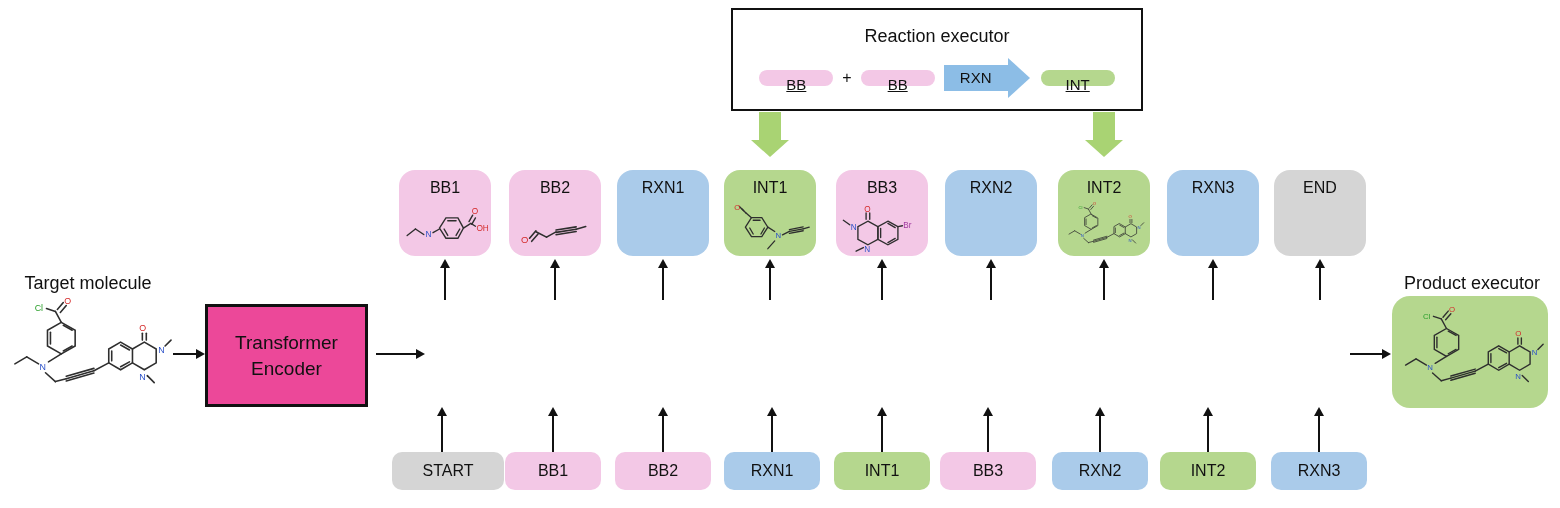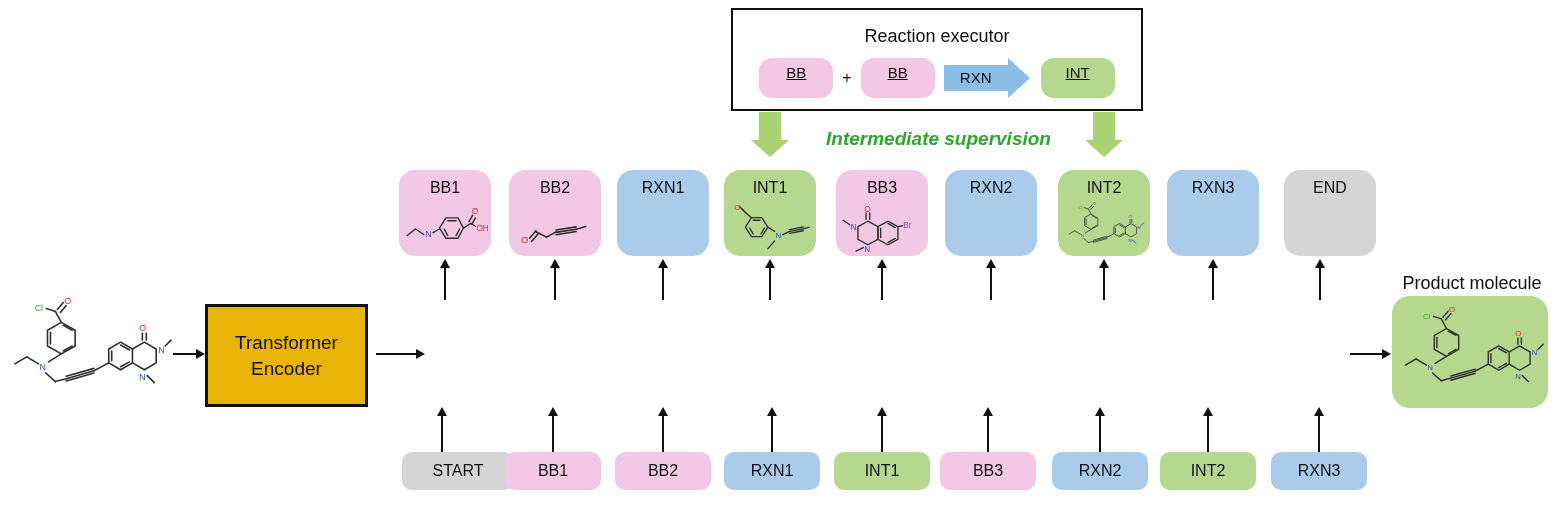--- a/index.html
+++ b/index.html
@@ -9,21 +9,21 @@
   html,body{margin:0;padding:0;background:#fff;}
   .canvas{position:relative;width:1560px;height:508px;background:#fff;overflow:hidden;
           font-family:"Liberation Sans",sans-serif;color:var(--ink);}
   *{box-sizing:border-box;}
 
   
   .executor{position:absolute;left:731px;top:8px;width:412px;height:103px;
             border:2.5px solid #111;background:#fff;padding-top:16px;}
   .executor-title{text-align:center;font-size:18px;}
   .executor-row{display:flex;align-items:center;justify-content:center;gap:9px;margin-top:11px;}
-  .pill{display:inline-block;width:74px;height:40px;border-radius:13px;
+  .pill{display:inline-block;width:74px;height:16px;border-radius:13px;
         text-align:center;line-height:30px;font-size:15px;text-decoration:underline;}
   .pill.pink{background:var(--pink);} .pill.green{background:var(--green);}
   .plus{font-size:16px;}
   .rxn-arrow{position:relative;width:88px;height:40px;flex:0 0 auto;}
   .rxn-shaft{position:absolute;left:0;top:7px;width:64px;height:26px;background:#8cbde6;
              text-align:center;line-height:26px;font-size:15px;}
   .rxn-head{position:absolute;left:64px;top:0;width:0;height:0;
             border-top:20px solid transparent;border-bottom:20px solid transparent;
             border-left:22px solid #8cbde6;}
 
@@ -36,38 +36,38 @@
     font-size:19px;font-style:italic;font-weight:bold;color:var(--supervision_green);}
 
   
   .tok-out{position:absolute;top:170px;width:92px;height:86px;border-radius:16px;
            display:flex;flex-direction:column;align-items:center;}
   .tok-out .tok-label{margin-top:9px;font-size:16px;}
   .tok-out svg.mol{margin-top:auto;margin-bottom:3px;}
   .tok-in{position:absolute;top:452px;width:96px;height:38px;border-radius:10px;
           text-align:center;line-height:38px;font-size:16px;}
   .bg-pink{background:var(--pink);} .bg-blue{background:var(--blue);}
-  .bg-green{background:var(--green);} .bg-gray{background:var(--gray);margin-left:10px;}
+  .bg-green{background:var(--green);} .bg-gray{background:var(--gray);}
 
   
   .arrow-up{position:absolute;width:0;border-left:2.4px solid #111;}
   .arrow-up::before{content:"";position:absolute;top:-8px;left:-6.2px;width:0;height:0;
     border-left:5px solid transparent;border-right:5px solid transparent;
     border-bottom:9px solid #111;}
   .arrow-out{top:267px;height:33px;}
   .arrow-in{top:415px;height:37px;}
   .arrow-right{position:absolute;height:0;border-top:2.4px solid #111;}
   .arrow-right::after{content:"";position:absolute;right:-9px;top:-6.2px;width:0;height:0;
     border-top:5px solid transparent;border-bottom:5px solid transparent;
     border-left:9px solid #111;}
 
   
   .decoder{position:absolute;left:425px;top:300px;width:918px;height:108px;background:#fff;
            border:3px solid #111;display:flex;align-items:center;justify-content:center;font-size:19px;}
-  .encoder{position:absolute;left:205px;top:304px;width:163px;height:103px;background:#eab308;
+  .encoder{position:absolute;left:205px;top:304px;width:163px;height:103px;background:#ec4899;
            border:3px solid #111;display:flex;align-items:center;justify-content:center;
            text-align:center;font-size:19px;line-height:1.35;padding:0 22px;}
 
   
   .side-label{position:absolute;top:273px;text-align:center;font-size:18px;}
   .target-label{left:2px;width:172px;}
   .product-label{left:1384px;width:176px;}
   .target-mol{position:absolute;left:4px;top:294px;}
   .product-box{position:absolute;left:1392px;top:296px;width:156px;height:112px;
                border-radius:18px;background:var(--green);
@@ -131,21 +131,20 @@
       <span class="rxn-arrow">
         <span class="rxn-shaft">RXN</span>
         <span class="rxn-head"></span>
       </span>
       <span class="pill green">INT</span>
     </div>
   </div>
 
   <div class="green-arrow" style="left:759px"></div>
   <div class="green-arrow" style="left:1093px"></div>
-  <div class="supervision">Intermediate supervision</div>
 
   <div class="tok-out bg-pink" style="left:399px">
     <div class="tok-label">BB1</div>
     <svg class="mol" viewBox="0 0 90 52" width="86" height="48">
       <g stroke="#2e2e2e" stroke-width="1.5" fill="none" stroke-linecap="round">
         <line x1="4" y1="33" x2="13" y2="26"></line>
           <line x1="13" y1="26" x2="22" y2="32"></line>
         <line x1="32" y1="30" x2="39" y2="26"></line>
         <polygon points="39,25 46,14 59,14 65,25 59,36 46,36"></polygon>
         <line x1="48" y1="17" x2="57" y2="17"></line>
@@ -255,28 +254,29 @@
   <div class="arrow-up arrow-out" style="left:881px"></div>
   <div class="arrow-up arrow-out" style="left:990px"></div>
   <div class="arrow-up arrow-out" style="left:1103px"></div>
   <div class="arrow-up arrow-out" style="left:1212px"></div>
   <div class="arrow-up arrow-out" style="left:1319px"></div>
 
   <div class="encoder">
     <span>Transformer Encoder</span>
   </div>
 
+  <div class="side-label target-label">Target molecule</div>
   <svg class="mol-big target-mol" viewBox="0 0 170 110" width="168" height="110">
     <use href="#mol-full"></use>
   </svg>
   <div class="arrow-right" style="left:173px;top:353px;width:23px"></div>
   <div class="arrow-right" style="left:376px;top:353px;width:40px"></div>
 
   <div class="arrow-right" style="left:1350px;top:353px;width:32px"></div>
-  <div class="side-label product-label">Product molecule</div>
+  <div class="side-label product-label">Product executor</div>
   <div class="product-box">
     <svg class="mol-big" viewBox="0 0 170 110" width="148" height="98">
       <use href="#mol-full"></use>
     </svg>
   </div>
 
   <div class="arrow-up arrow-in" style="left:441px"></div>
   <div class="arrow-up arrow-in" style="left:552px"></div>
   <div class="arrow-up arrow-in" style="left:662px"></div>
   <div class="arrow-up arrow-in" style="left:771px"></div>

